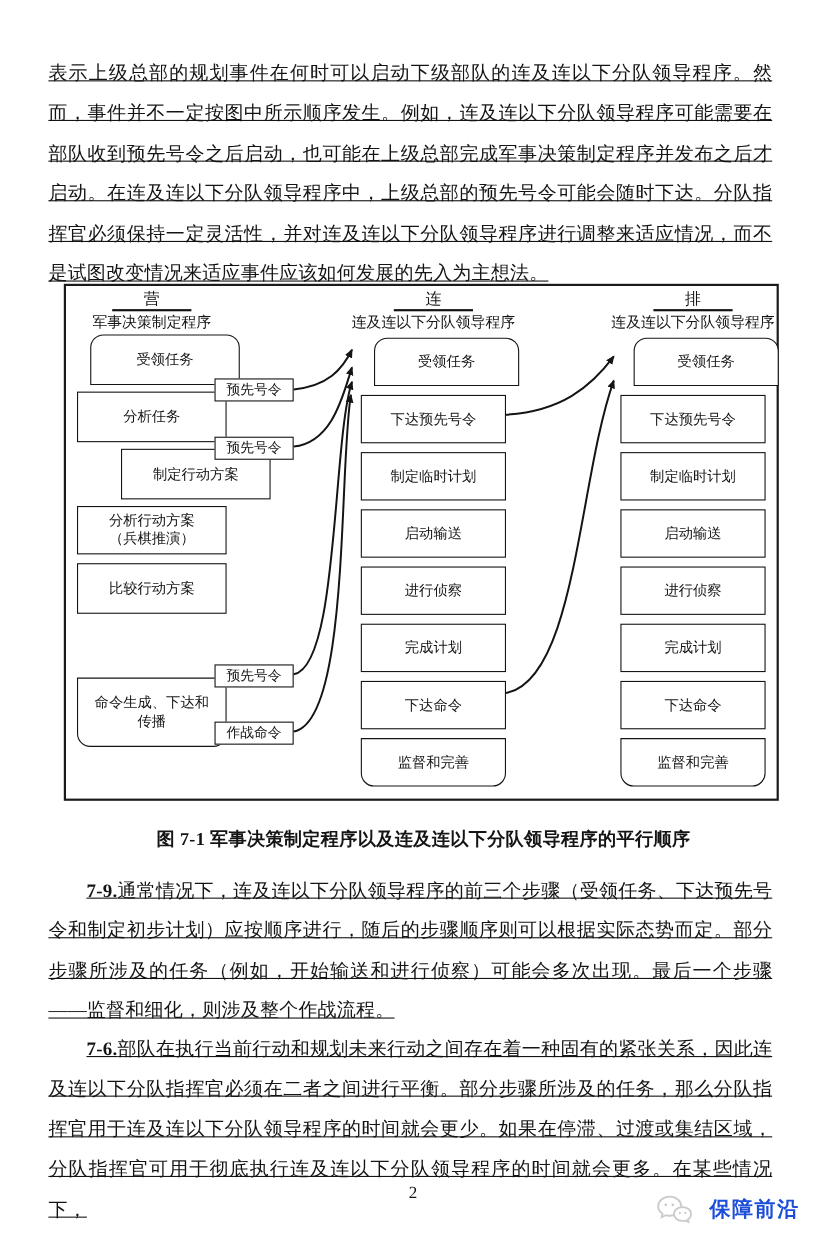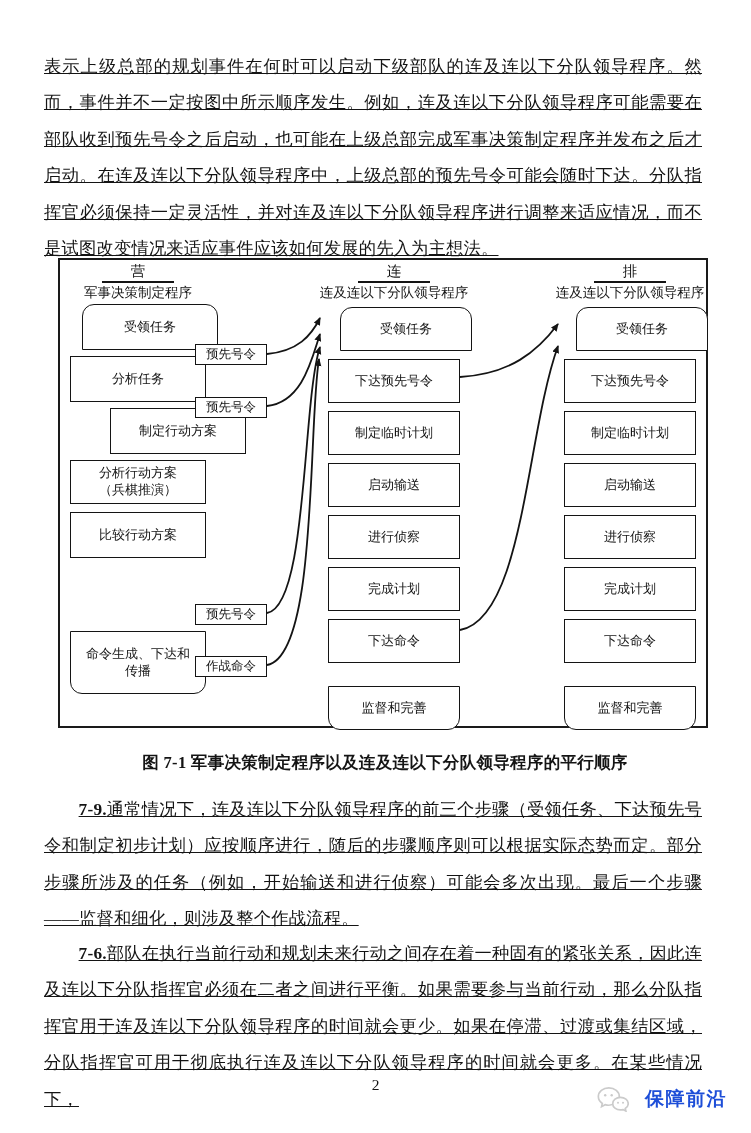--- a/index.html
+++ b/index.html
@@ -22,21 +22,21 @@
   .arrows{position:absolute;left:0;top:0;z-index:4;pointer-events:none;}
   .col-header{position:absolute;transform:translateX(-50%);font-size:14.5px;z-index:2;white-space:nowrap;}
   .col-underline{position:absolute;transform:translateX(-50%);width:72px;height:0;border-bottom:2px solid #141414;z-index:2;}
   .col-subtitle{position:absolute;transform:translateX(-50%);font-size:13.5px;z-index:2;white-space:nowrap;}
   .flow-box{
     position:absolute;border:1.8px solid #141414;background:#fff;box-sizing:border-box;
     display:flex;align-items:center;justify-content:center;text-align:center;
     font-size:13px;line-height:1.3;white-space:pre-line;z-index:2;
   }
   .flow-box.first{border-radius:12px 12px 0 0;margin-left:12px;}
-  .flow-box.last{border-radius:0 0 12px 12px;margin-top:15px;}
+  .flow-box.last{border-radius:0 0 12px 12px;}
   .connector{
     position:absolute;left:135px;width:72px;height:21px;border:1.6px solid #141414;background:#fff;
     box-sizing:border-box;display:flex;align-items:center;justify-content:center;
     font-size:12.5px;z-index:3;
   }
 
   .caption{
     position:absolute;left:56px;top:752px;width:658px;margin:0;
     text-align:center;font-weight:bold;font-size:16.5px;letter-spacing:.3px;
   }
@@ -107,21 +107,21 @@
     <div class="connector" style="top: 84px;">预先号令</div>
     <div class="connector" style="top: 137px;">预先号令</div>
     <div class="connector" style="top: 344px;">预先号令</div>
     <div class="connector" style="top: 396px; text-align: right;">作战命令</div>
   </div>
 
 <p class="caption">图 7-1 军事决策制定程序以及连及连以下分队领导程序的平行顺序</p>
 
 <p class="para indent" style="top:792px"><b>7-9.</b><span>通常情况下，连及连以下分队领导程序的前三个步骤（受领任务、下达预先号令和制定初步计划）应按顺序进行，随后的步骤顺序则可以根据实际态势而定。部分步骤所涉及的任务（例如，开始输送和进行侦察）可能会多次出现。最后一个步骤——监督和细化，则涉及整个作战流程。</span></p>
 
-<p class="para indent" style="top:936px"><b>7-6.</b><span>部队在执行当前行动和规划未来行动之间存在着一种固有的紧张关系，因此连及连以下分队指挥官必须在二者之间进行平衡。如果需要参与当前行动，那么分队指挥官用于连及连以下分队领导程序的时间就会更少。如果在停滞、过渡或集结区域，分队指挥官可用于彻底执行连及连以下分队领导程序的时间就会更多。在某些情况下，</span></p>
+<p class="para indent" style="top:936px"><b>7-6.</b><span>部队在执行当前行动和规划未来行动之间存在着一种固有的紧张关系，因此连及连以下分队指挥官必须在二者之间进行平衡。部分步骤所涉及的任务，那么分队指挥官用于连及连以下分队领导程序的时间就会更少。如果在停滞、过渡或集结区域，分队指挥官可用于彻底执行连及连以下分队领导程序的时间就会更多。在某些情况下，</span></p>
 
 <div class="pagenum">2</div>
 
 <div class="watermark">
   <svg width="32" height="26" viewBox="0 0 34 28">
     <g stroke="#cbcbcb" stroke-width="1.8" fill="#ffffff">
       <path d="M12.5 2 C6.2 2 1.2 6.2 1.2 11.4 c0 3 1.7 5.6 4.3 7.4 l-0.8 3.4 3.8-2.1 c1.3 .4 2.6 .6 4 .6 6.3 0 11.3-4.2 11.3-9.3 C23.8 6.2 18.8 2 12.5 2 Z"></path>
       <path d="M25 12.2 c-4.6 0-8.3 3-8.3 6.8 0 3.8 3.7 6.8 8.3 6.8 1 0 2-.1 2.9-.4 l3 1.6 -0.7-2.7 c2-1.2 3.2-3.1 3.2-5.3 0-3.8-3.7-6.8-8.4-6.8 Z"></path>
     </g>
     <g fill="#cbcbcb">

